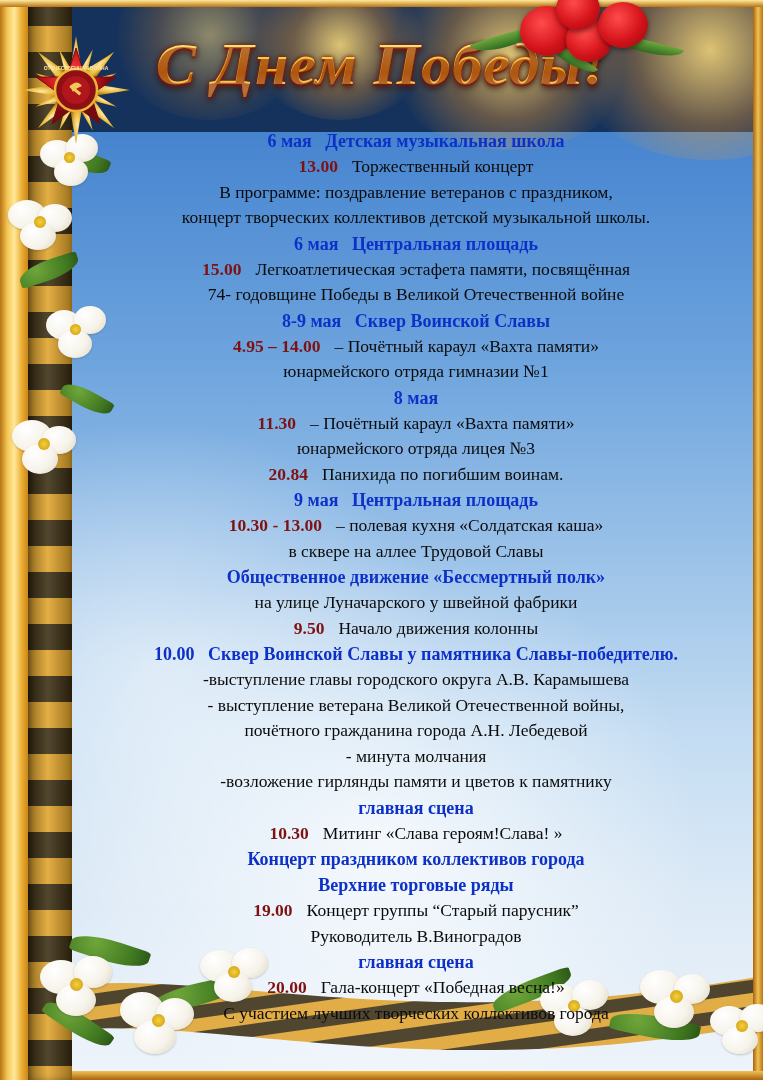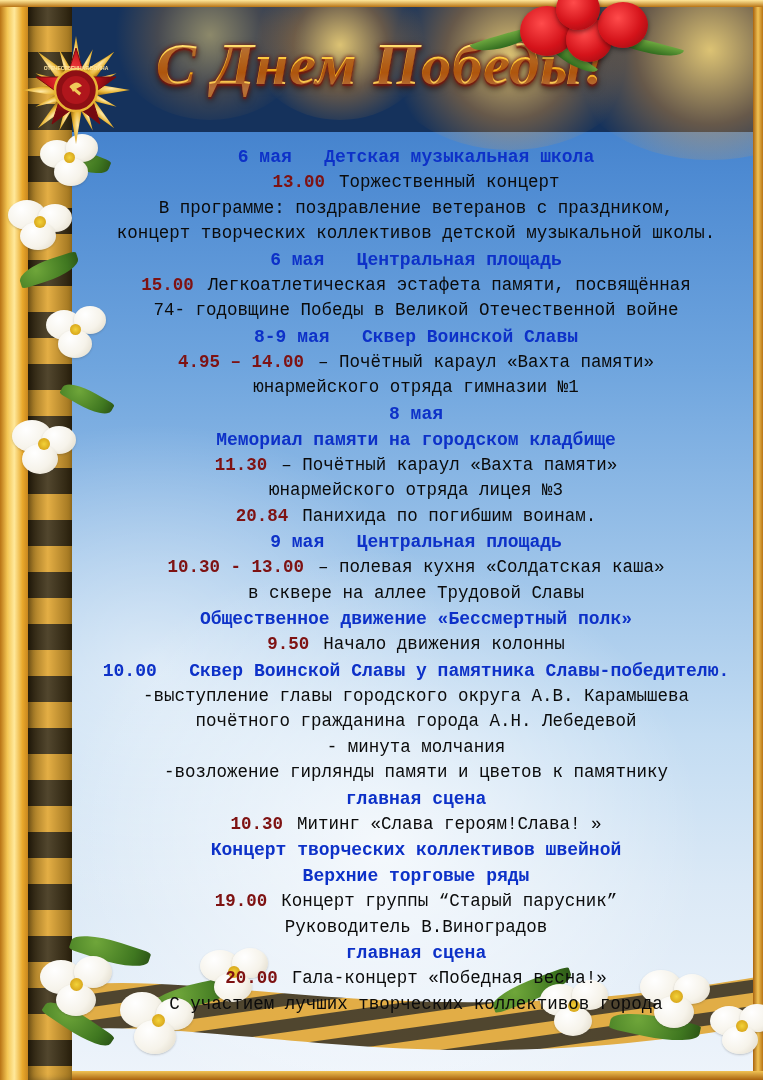--- a/index.html
+++ b/index.html
@@ -165,26 +165,26 @@
   .carn-leaf {
     position: absolute;
     background: linear-gradient(180deg, #6ea83f 0%, #2f6a1e 100%);
     z-index: 15;
     border-radius: 50% 50% 50% 50% / 10% 10% 90% 90%;
   }
 
   
   .program {
     position: absolute;
-    top: 144px;
+    top: 128px;
     left: 96px;
     width: 640px;
     z-index: 20;
     text-align: center;
-    font-family: Liberation Mono, monospace;
+    font-family: Liberation Serif, serif;
     color: #101010;
   }
   .line {
     font-size: 17.5px;
     line-height: 25.5px;
     white-space: nowrap;
   }
   .hdr {
     color: #0d31c8;
     font-weight: bold;
@@ -380,37 +380,38 @@
       <div class="line"><span class="time">13.00</span><span class="sp"></span><span class="body-txt">Торжественный  концерт</span></div>
       <div class="line"><span class="body-txt">В программе:    поздравление ветеранов с праздником,</span></div>
       <div class="line"><span class="body-txt">концерт творческих коллективов детской музыкальной школы.</span></div>
       <div class="line hdr"><span>6 мая&nbsp;&nbsp; Центральная площадь</span></div>
       <div class="line"><span class="time">15.00</span><span class="sp"></span><span class="body-txt">Легкоатлетическая  эстафета памяти, посвящённая</span></div>
       <div class="line"><span class="body-txt">74- годовщине  Победы  в Великой Отечественной войне</span></div>
       <div class="line hdr"><span>8-9 мая&nbsp;&nbsp; Сквер Воинской Славы</span></div>
       <div class="line"><span class="time">4.95 – 14.00</span><span class="sp"></span><span class="body-txt">– Почётный караул «Вахта памяти»</span></div>
       <div class="line"><span class="body-txt">юнармейского отряда гимназии №1</span></div>
       <div class="line hdr"><span>8 мая</span></div>
-      <div class="line hdr"><span>Мемориал памяти на городском кладбище</span></div>
       <div class="line"><span class="time">11.30</span><span class="sp"></span><span class="body-txt">– Почётный караул «Вахта памяти»</span></div>
       <div class="line"><span class="body-txt">юнармейского отряда лицея №3</span></div>
       <div class="line"><span class="time">20.84</span><span class="sp"></span><span class="body-txt">Панихида по погибшим воинам.</span></div>
       <div class="line hdr"><span>9 мая&nbsp;&nbsp; Центральная площадь</span></div>
       <div class="line"><span class="time">10.30 - 13.00</span><span class="sp"></span><span class="body-txt">–  полевая кухня «Солдатская каша»</span></div>
       <div class="line"><span class="body-txt">в сквере на аллее Трудовой Славы</span></div>
       <div class="line hdr"><span>Общественное движение «Бессмертный полк»</span></div>
+      <div class="line"><span class="body-txt">на улице Луначарского у швейной фабрики</span></div>
       <div class="line"><span class="time">9.50</span><span class="sp"></span><span class="body-txt">Начало движения колонны</span></div>
       <div class="line hdr"><span>10.00&nbsp;&nbsp; Сквер  Воинской Славы  у памятника Славы-победителю.</span></div>
       <div class="line"><span class="body-txt">-выступление главы городского округа А.В. Карамышева</span></div>
+      <div class="line"><span class="body-txt">- выступление  ветерана Великой Отечественной войны,</span></div>
       <div class="line"><span class="body-txt">почётного гражданина города А.Н. Лебедевой</span></div>
       <div class="line"><span class="body-txt">- минута молчания</span></div>
       <div class="line"><span class="body-txt">-возложение гирлянды памяти и  цветов к памятнику</span></div>
       <div class="line hdr"><span>главная сцена</span></div>
       <div class="line"><span class="time">10.30</span><span class="sp"></span><span class="body-txt">Митинг «Слава героям!Слава! »</span></div>
-      <div class="line hdr"><span>Концерт  творческих  коллективов швейной</span></div>
+      <div class="line hdr"><span>Концерт  праздником  коллективов города</span></div>
       <div class="line hdr"><span>Верхние торговые ряды</span></div>
       <div class="line"><span class="time">19.00</span><span class="sp"></span><span class="body-txt">Концерт группы “Старый парусник”</span></div>
       <div class="line"><span class="body-txt">Руководитель В.Виноградов</span></div>
       <div class="line hdr"><span>главная сцена</span></div>
       <div class="line"><span class="time">20.00</span><span class="sp"></span><span class="body-txt">Гала-концерт «Победная весна!»</span></div>
       <div class="line"><span class="body-txt">С участием лучших творческих коллективов города</span></div>
     </div>
 
 </div>
 

